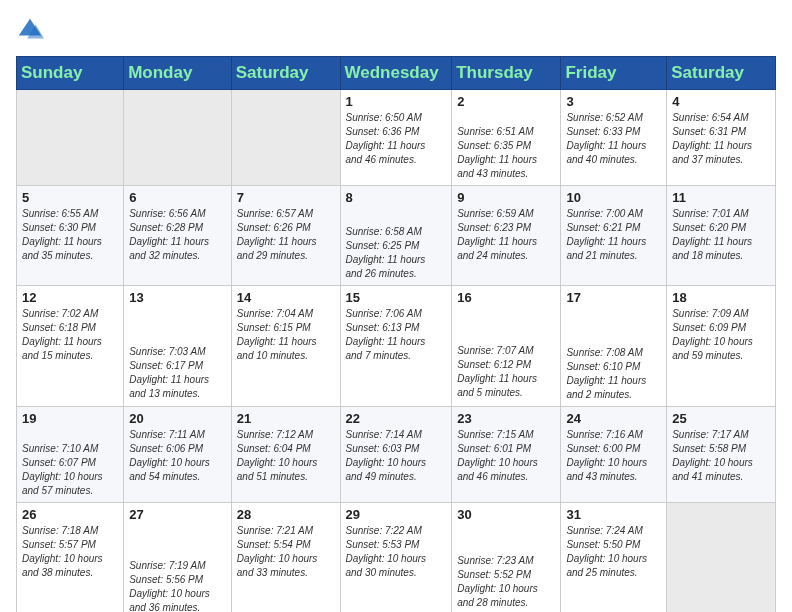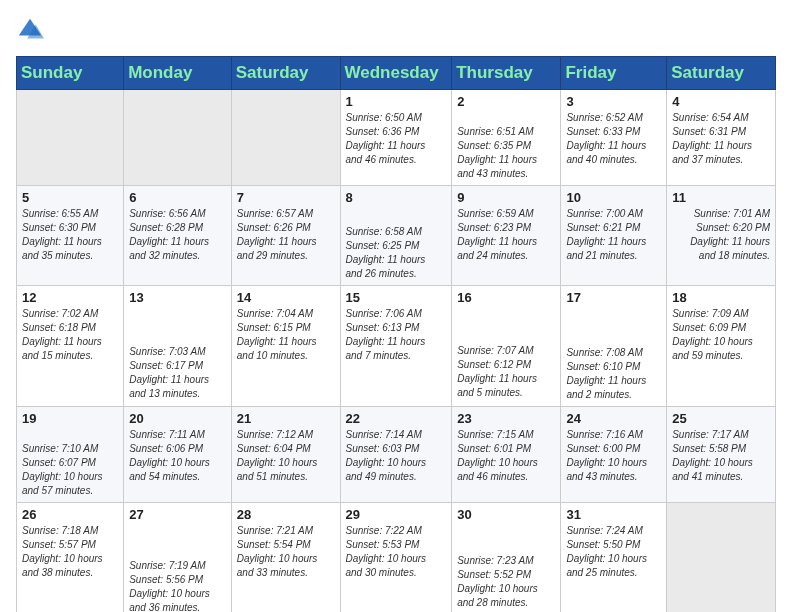--- a/index.html
+++ b/index.html
@@ -206,21 +206,21 @@
         </td>
         <td>
           <span class="day-number">10</span>
           <div class="day-info" style="white-space: pre-line;">Sunrise: 7:00 AM
 Sunset: 6:21 PM
 Daylight: 11 hours
 and 21 minutes.</div>
         </td>
         <td>
           <span class="day-number">11</span>
-          <div class="day-info" style="white-space: pre-line; text-align: right;">Sunrise: 7:01 AM
+          <div class="day-info" style="white-space: pre-line;">Sunrise: 7:01 AM
 Sunset: 6:20 PM
 Daylight: 11 hours
 and 18 minutes.</div>
         </td>
       </tr>
       <tr>
         <td>
           <span class="day-number">12</span>
           <div class="day-info" style="white-space: pre-line;">Sunrise: 7:02 AM
 Sunset: 6:18 PM

